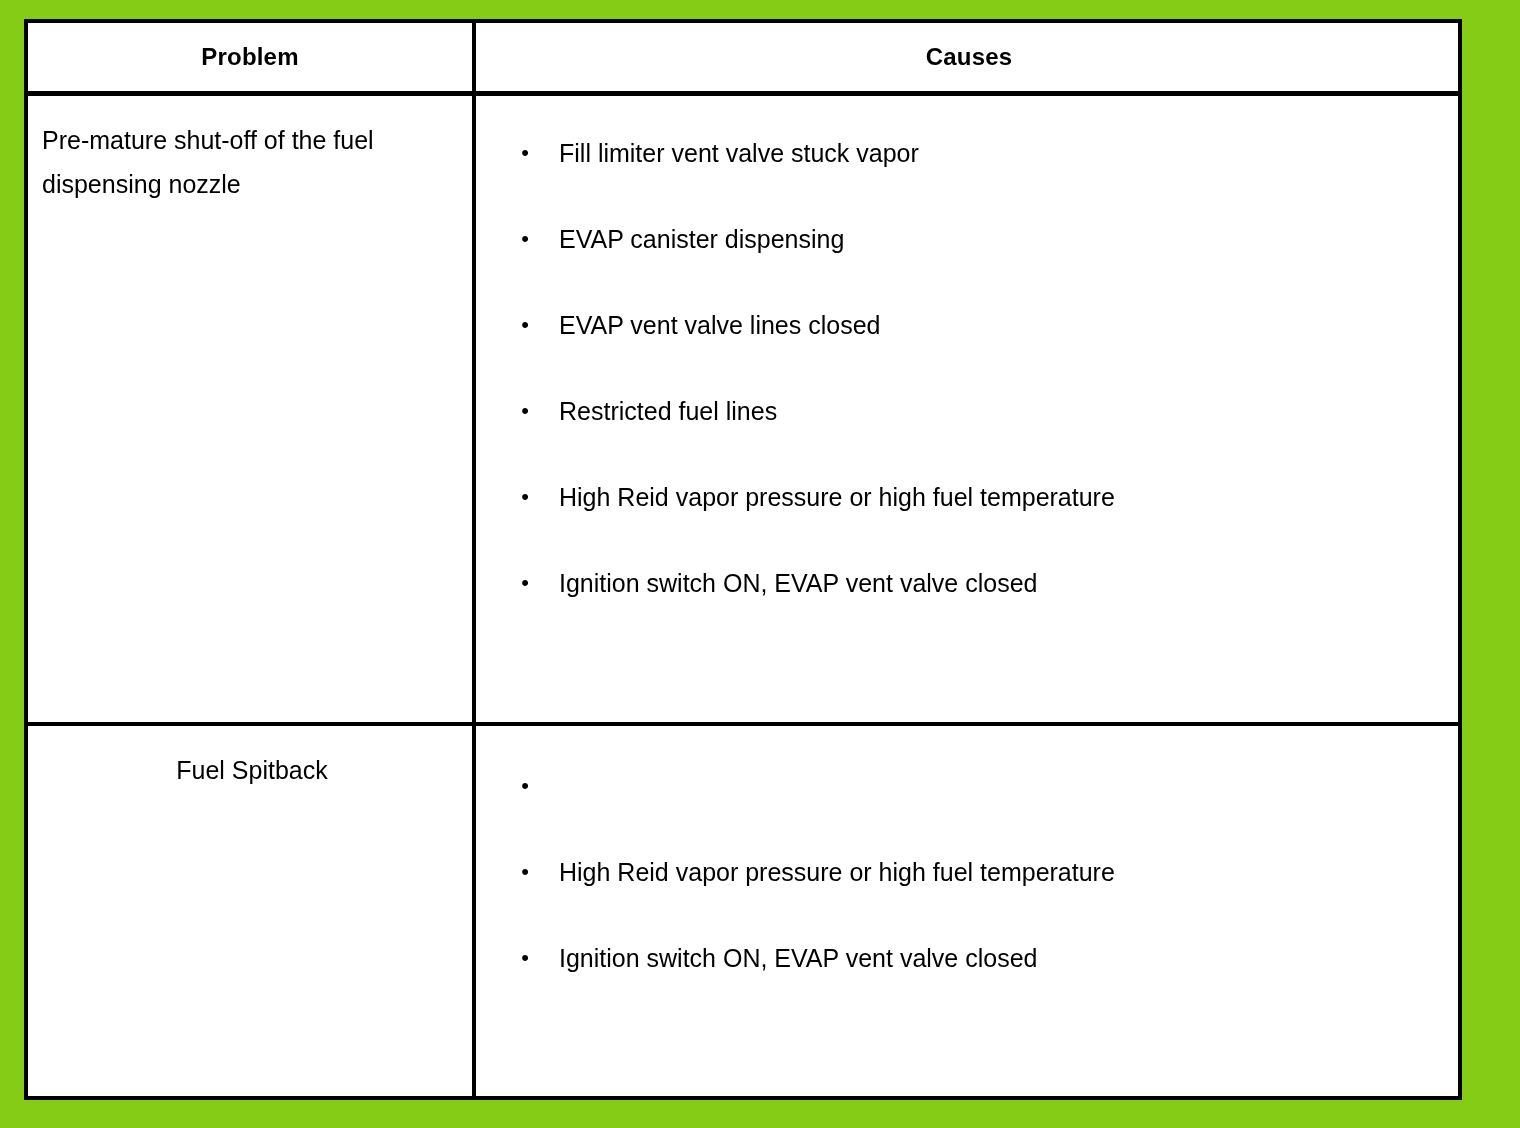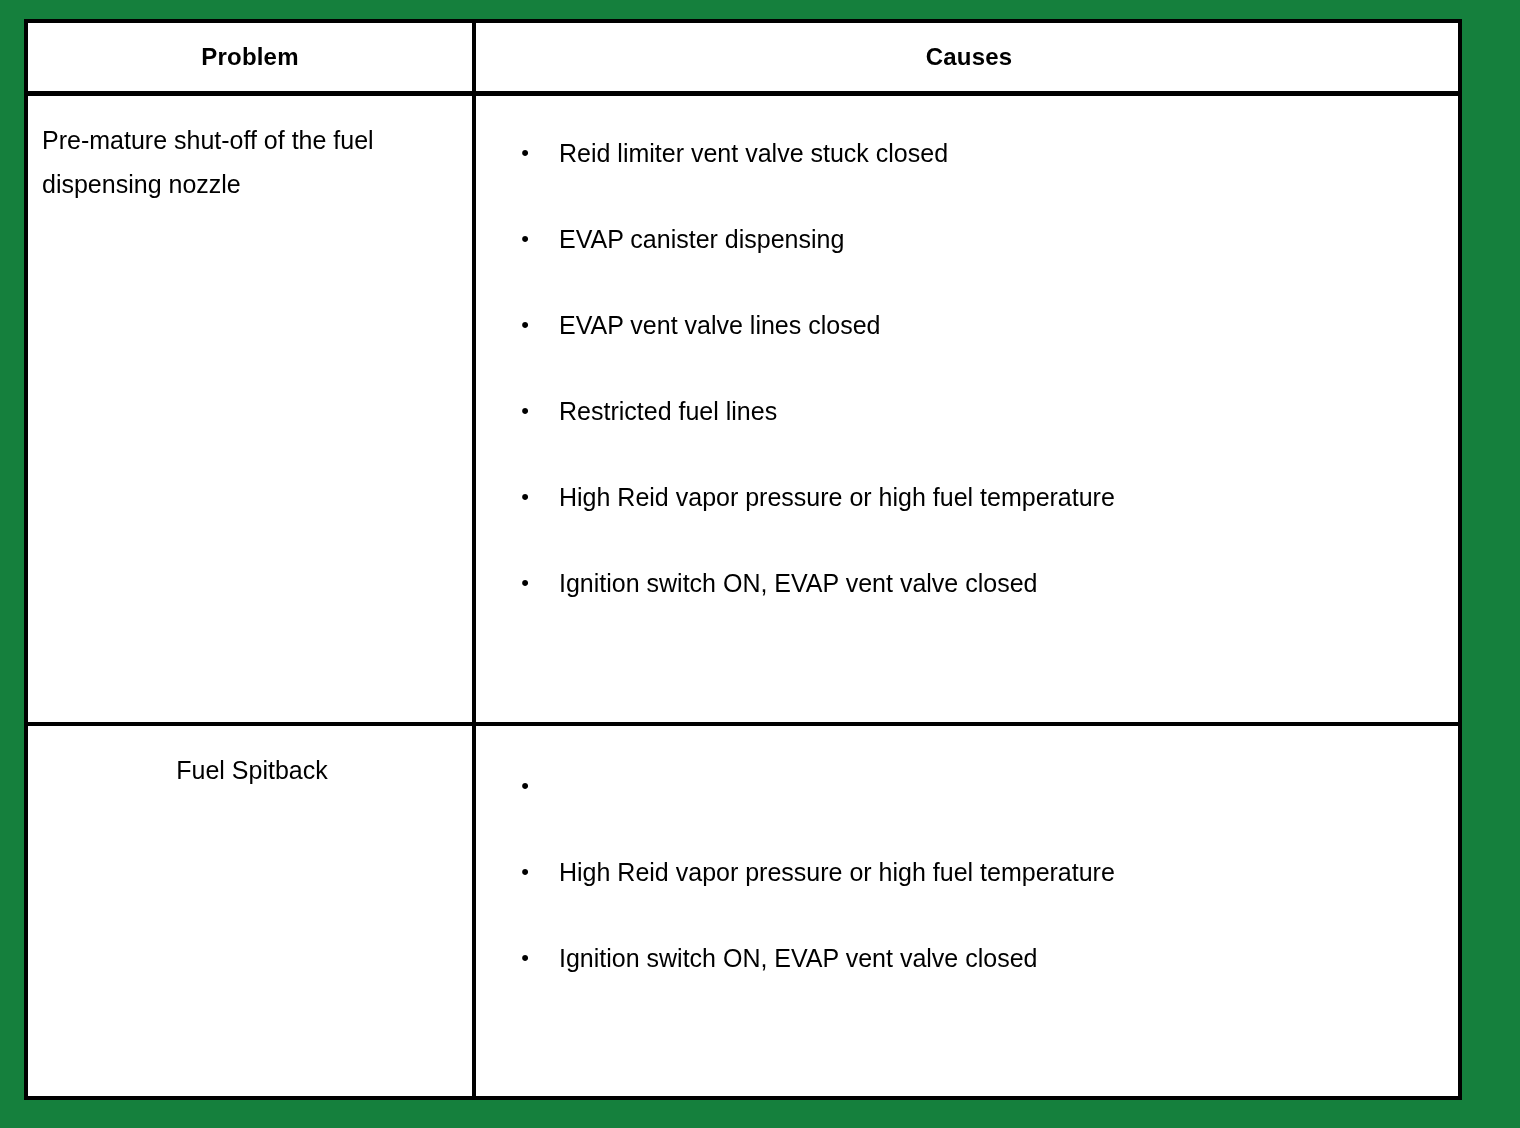--- a/index.html
+++ b/index.html
@@ -14,21 +14,21 @@
     overflow: hidden;
     font-family: "Liberation Sans", sans-serif;
     color: #000000;
     -webkit-font-smoothing: none;
   }
 
   .page {
     position: relative;
     width: 1520px;
     height: 1128px;
-    background: #15803d;
+    background: #84cc16;
   }
 
   
   .diag-table {
     position: absolute;
     left: 24px;
     top: 19px;
     width: 1438px;   
     height: 1081px;  
     box-sizing: border-box;
@@ -152,21 +152,21 @@
 
     <div class="problem-cell row1">
       <div class="problem-text">Pre-mature shut-off of the fuel
 dispensing nozzle</div>
     </div>
 
     <div class="causes-cell row1">
       <ul class="cause-list row1-list">
         <li class="cause-item">
           <span class="bullet">•</span>
-          <span class="cause-text">Reid limiter vent valve stuck closed</span>
+          <span class="cause-text">Fill limiter vent valve stuck vapor</span>
         </li>
         <li class="cause-item">
           <span class="bullet">•</span>
           <span class="cause-text">EVAP canister dispensing</span>
         </li>
         <li class="cause-item">
           <span class="bullet">•</span>
           <span class="cause-text">EVAP vent valve lines closed</span>
         </li>
         <li class="cause-item">

